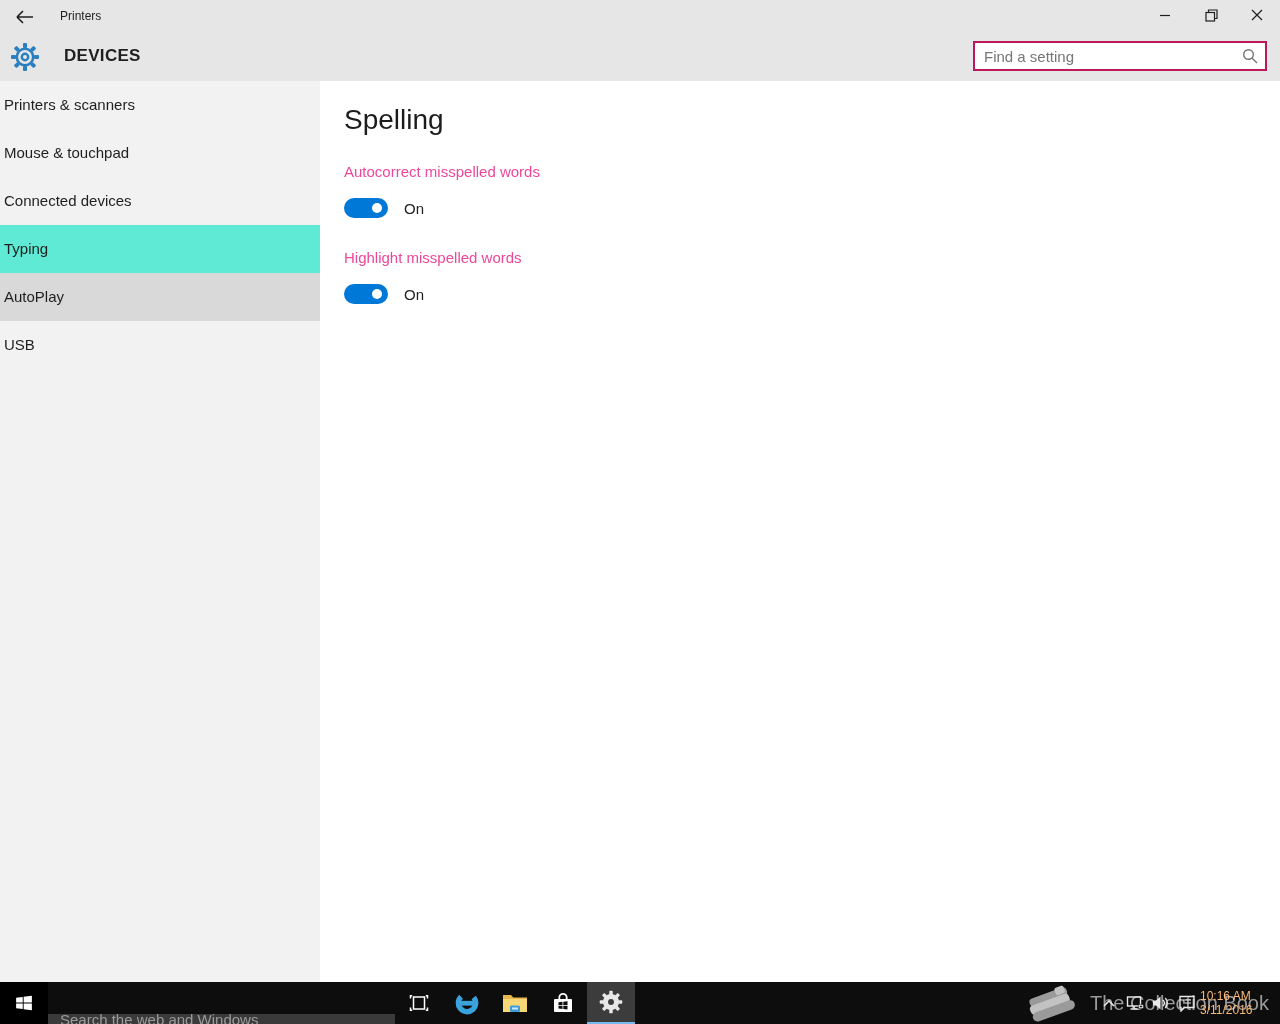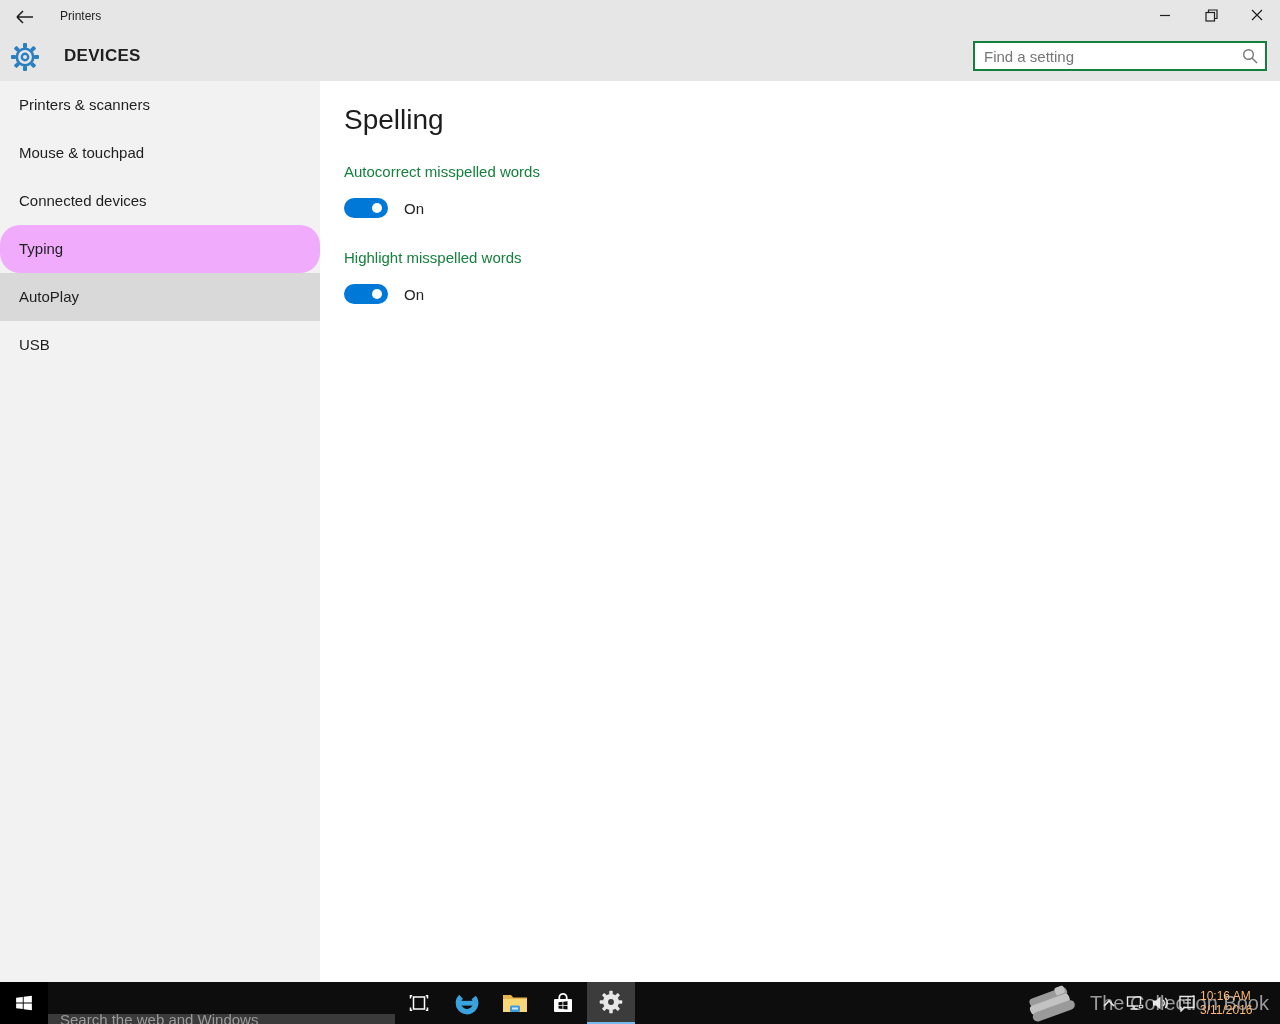--- a/index.html
+++ b/index.html
@@ -10,35 +10,35 @@
   
   .header-band { position:absolute; left:0; top:0; width:1280px; height:81px; background:#e6e6e6; }
   .titlebar { position:absolute; left:0; top:0; width:1280px; height:32px; }
   .back-btn { position:absolute; left:10px; top:3px; width:30px; height:28px; display:flex; align-items:center; justify-content:center; cursor:pointer; }
   .app-title { position:absolute; left:60px; top:9px; font-size:12px; color:#1f1f1f; }
   .win-controls { position:absolute; right:0; top:0; display:flex; }
   .win-btn { width:46px; height:30px; display:flex; align-items:center; justify-content:center; }
   .header-row { position:absolute; left:0; top:32px; width:1280px; height:49px; }
   .page-gear { position:absolute; left:10px; top:10px; }
   .page-title { position:absolute; left:64px; top:14px; font-size:17px; font-weight:600; letter-spacing:.3px; color:#1f1f1f; }
-  .find-box { position:absolute; right:13px; top:9px; width:294px; height:30px; background:#fff; border:2px solid #15803d; display:flex; align-items:center; }
+  .find-box { position:absolute; right:13px; top:9px; width:294px; height:30px; background:#fff; border:2px solid #be185d; display:flex; align-items:center; }
   .find-input { flex:1; border:none; outline:none; background:transparent; font-family:"Liberation Sans",sans-serif; font-size:15px; color:#444; padding-left:9px; }
   .find-input::placeholder { color:#767676; opacity:1; }
   .find-mag { width:30px; display:flex; align-items:center; justify-content:center; }
 
   
   .sidebar { position:absolute; left:0; top:81px; width:320px; height:901px; background:#f2f2f2; }
-  .side-item { height:48px; line-height:48px; padding-left:19px; font-size:15px; color:#1f1f1f; cursor:pointer; }
-  .side-item.selected { background:#f0abfc;border-radius:20px; }
+  .side-item { height:48px; line-height:48px; padding-left:4px; font-size:15px; color:#1f1f1f; cursor:pointer; }
+  .side-item.selected { background:#5eead4; }
   .side-item.hover { background:#d9d9d9; }
 
   
   .main { position:absolute; left:320px; top:81px; width:960px; height:901px; background:#fff; }
   .main-heading { margin:21px 0 8px 24px; font-size:28px; font-weight:300; color:#1c1c1c; line-height:36px; }
-  .setting-label { margin:25px 0 0 24px; font-size:15px; color:#15803d; }
+  .setting-label { margin:25px 0 0 24px; font-size:15px; color:#ec4899; }
   .setting-label.second { margin-top:31px; }
   .toggle-row { margin:18px 0 0 24px; display:flex; align-items:center; }
   .toggle { position:relative; width:44px; height:20px; border-radius:10px; background:#0078d7; cursor:pointer; }
   .toggle .knob { position:absolute; top:5px; left:28px; width:10px; height:10px; border-radius:50%; background:#fff; }
   .toggle-state { margin-left:16px; font-size:15px; color:#222; }
 
   
   .taskbar { position:absolute; left:0; bottom:0; width:1280px; height:42px; background:#0d0d0d; display:flex; align-items:stretch; }
   .start-btn { width:48px; display:flex; align-items:center; justify-content:center; background:#000; cursor:pointer; }
   .tb-search { width:347px; background:#3a3a3a; display:flex; align-items:center;margin-top:32px; }

